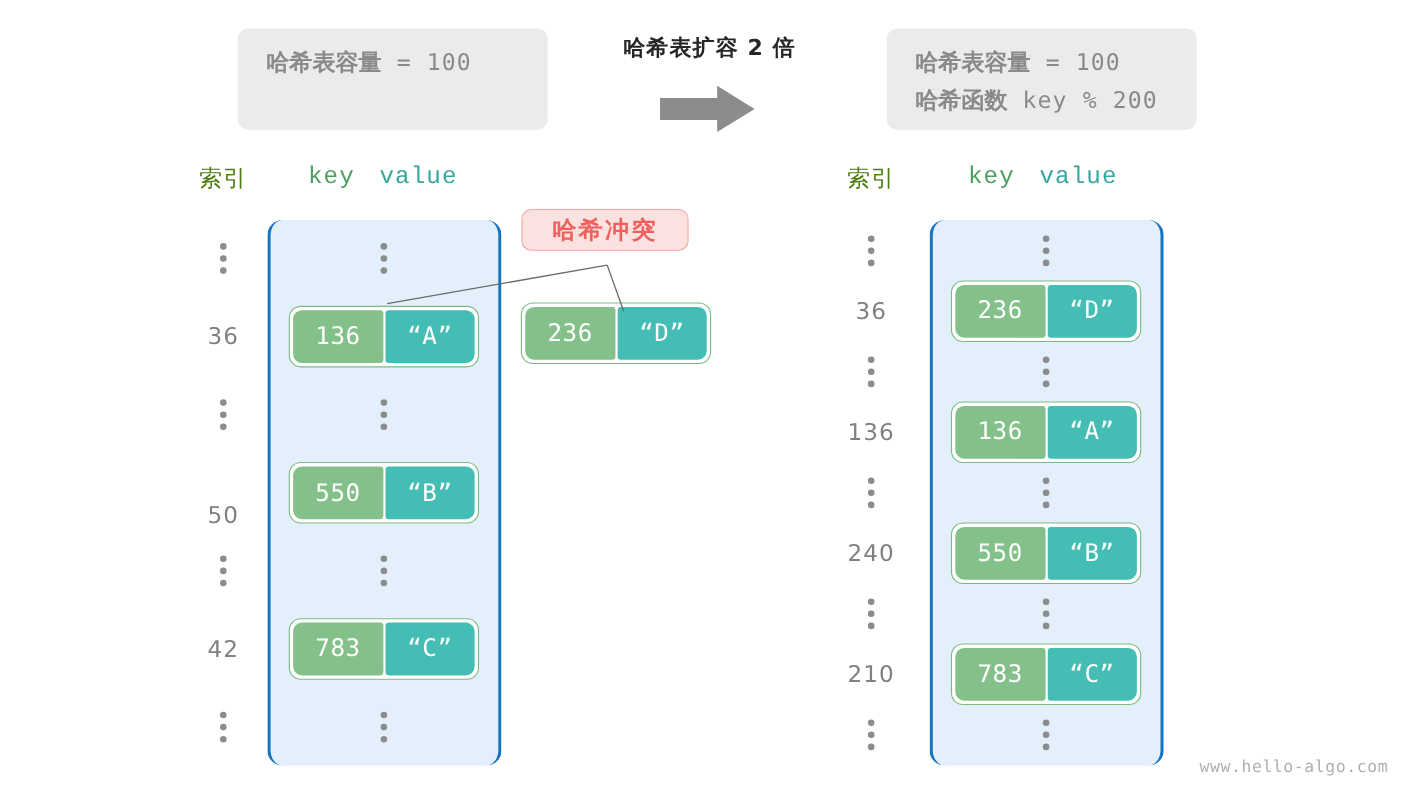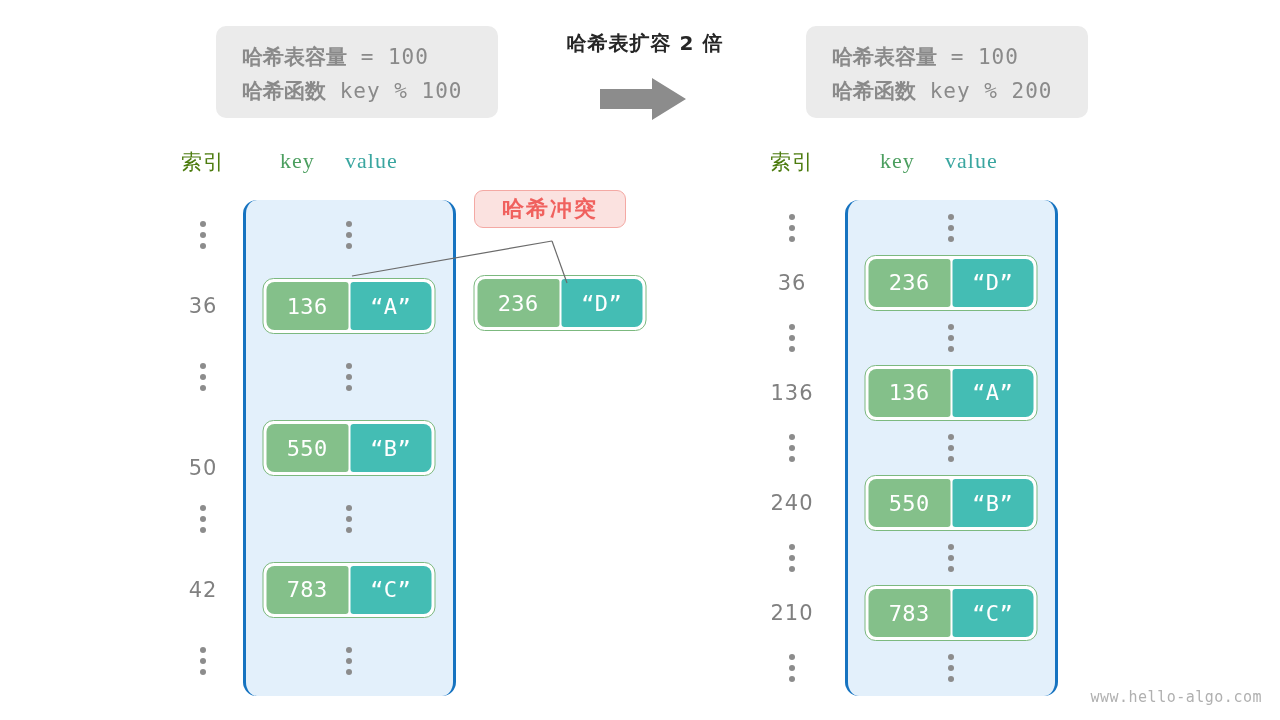--- a/index.html
+++ b/index.html
@@ -59,21 +59,21 @@
   
   .table-block { position: absolute; }
   .hdr-index {
     position: absolute;
     font-size: 21px;
     color: #4d7c0f;
     letter-spacing: 1px;
   }
   .hdr-kv {
     position: absolute;
-    font-family: Liberation Serif, serif;
+    font-family: Liberation Mono, monospace;
     font-size: 22px;
     letter-spacing: 1px;
   }
   .hdr-key   { color: #4b9e5f; }
   .hdr-value { color: #3aa6a0; }
 
   
   .bucket-container {
     position: absolute;
     background: #e3f0fb;
@@ -176,21 +176,20 @@
     font-size: 15px;
     color: #b0b0b0;
     letter-spacing: 0.5px;
   }
 </style>
 </head>
 <body>
 
 <div class="info-box" id="info-left">
   <div class="info-line"><span class="cjk">哈希表容量</span><span> = 100</span></div>
-  <div class="info-line"><span class="cjk">哈希函数</span><span> key % 100</span></div>
 </div>
 
 <div id="transform-label">哈希表扩容 2 倍</div>
 <svg id="arrow-icon" viewBox="0 0 86 46">
   <polygon points="0,13 52,13 52,2 86,23 52,44 52,33 0,33" fill="#8c8c8c"></polygon>
 </svg>
 
 <div class="info-box" id="info-right">
   <div class="info-line"><span class="cjk">哈希表容量</span><span> = 100</span></div>
   <div class="info-line"><span class="cjk">哈希函数</span><span> key % 200</span></div>

